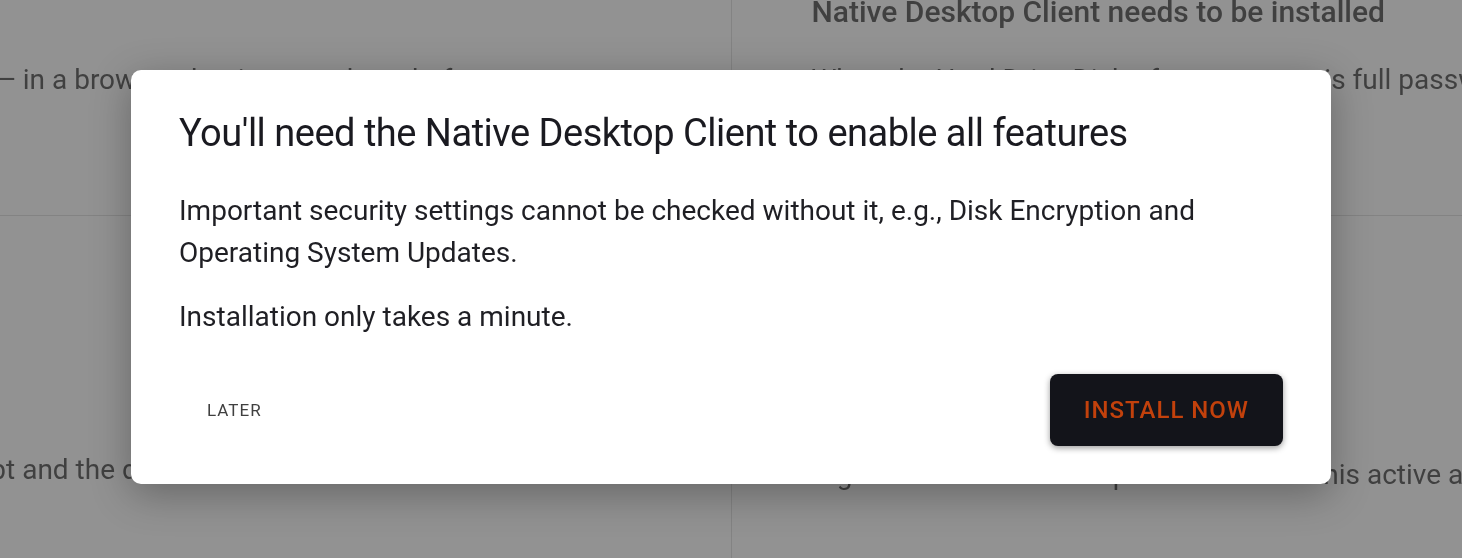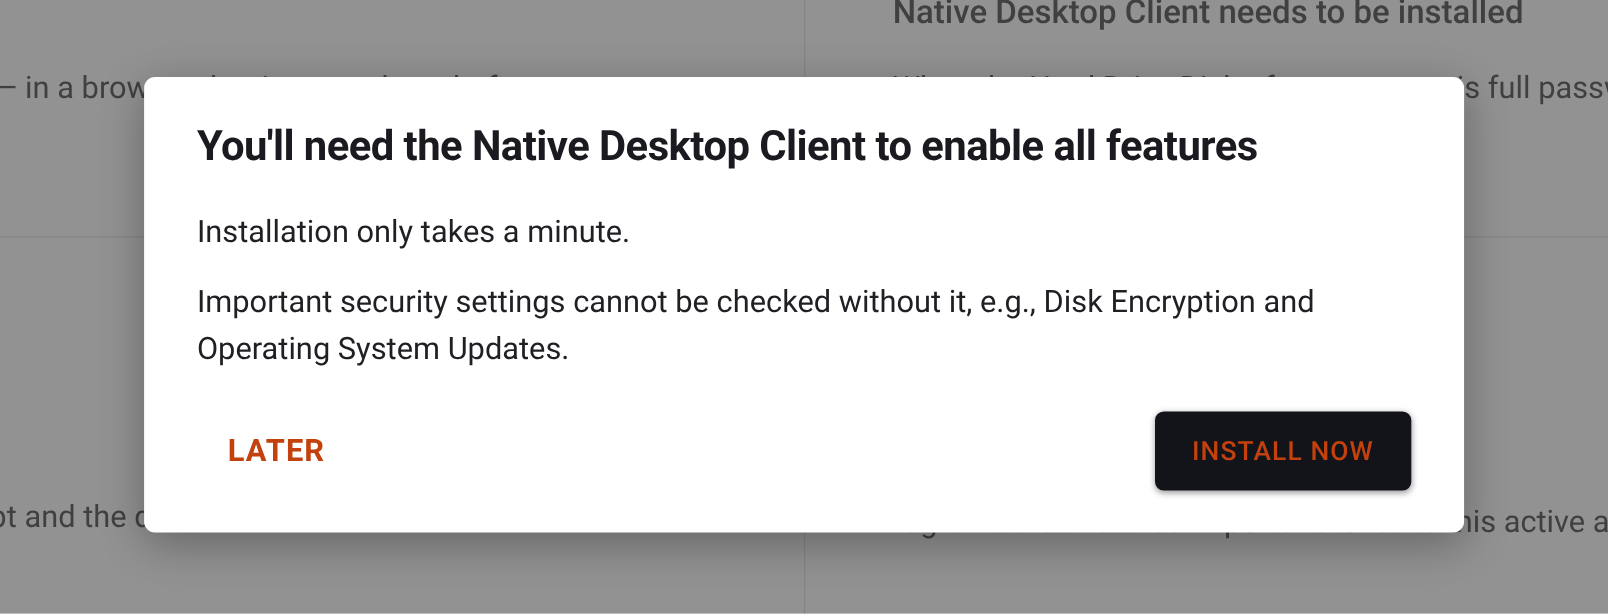--- a/index.html
+++ b/index.html
@@ -122,21 +122,21 @@
       width: 1200px;
       background: #ffffff;
       border-radius: 10px;
       box-shadow: 0 10px 40px rgba(0,0,0,0.3);
       padding: 42px 48px 38px 48px;
       color: #1f1f24;
     }
 
     .modal-title {
       font-size: 38px;
-      font-weight: 700;
+      font-weight: 400;
       letter-spacing: -0.5px;
       color: #1a1a20;
       margin-bottom: 34px;
       line-height: 1.15;
     }
 
     .modal-body {
       font-size: 28px;
       font-weight: 400;
       line-height: 1.5;
@@ -155,24 +155,24 @@
     .modal-actions {
       display: flex;
       justify-content: space-between;
       align-items: center;
       margin-top: 36px;
     }
 
     .btn-later {
       background: transparent;
       border: none;
-      font-size: 28px;
-      font-weight: 700;
+      font-size: 17px;
+      font-weight: 400;
       letter-spacing: 1px;
-      color: #c2410c;
+      color: #404040;
       padding: 18px 28px;
       border-radius: 6px;
       cursor: pointer;
       font-family: inherit;
     }
 
     .btn-install {
       background: #13141a;
       color: #c2410c;
       border: none;
@@ -204,20 +204,20 @@
     <div class="bg-block bg-bottom-right-title">stalled</div>
     <div class="bg-block bg-bottom-right-body">rograms a device. It's important to leave this active and u</div>
   </div>
 </div>
 
 <div class="overlay"></div>
 
 <div class="modal">
   <h1 class="modal-title">You'll need the Native Desktop Client to enable all features</h1>
   <div class="modal-body">
+    <p>Important security settings cannot be checked without it, e.g., Disk Encryption and Operating System Updates.</p>
     <p>Installation only takes a minute.</p>
-    <p>Important security settings cannot be checked without it, e.g., Disk Encryption and Operating System Updates.</p>
   </div>
   <div class="modal-actions">
     <button class="btn-later">LATER</button>
     <button class="btn-install">INSTALL NOW</button>
   </div>
 </div>
 
 </body></html>

